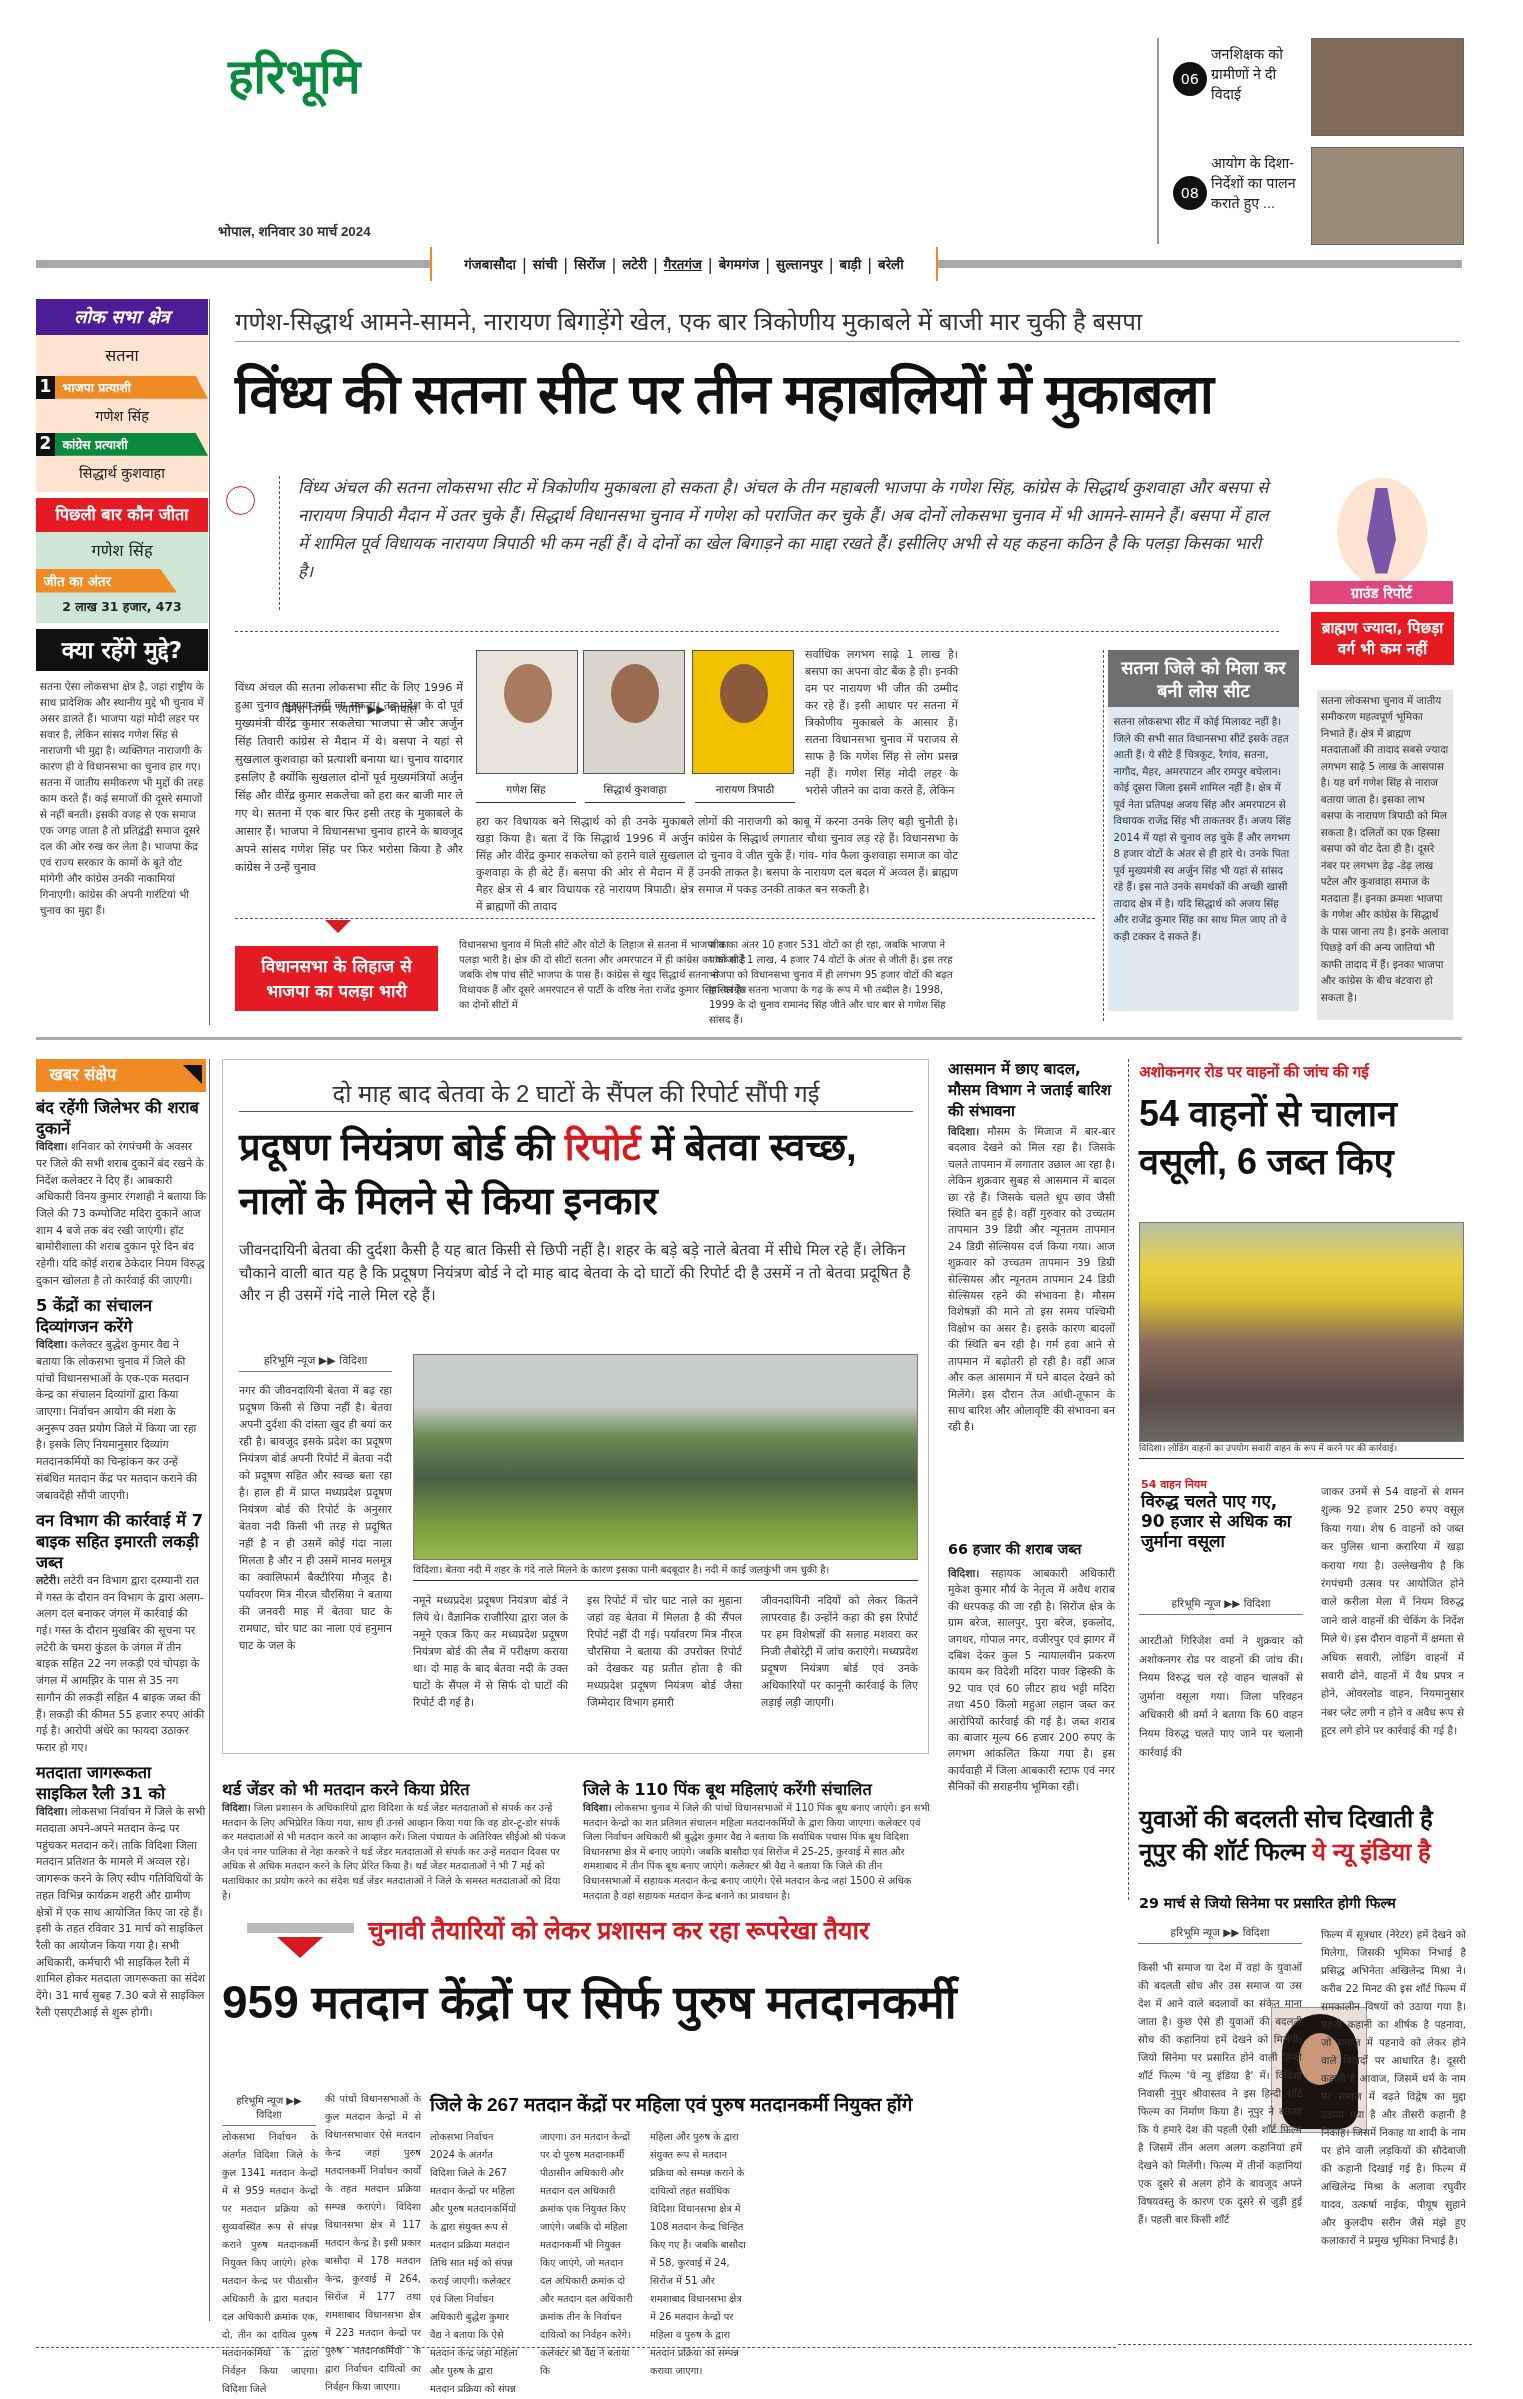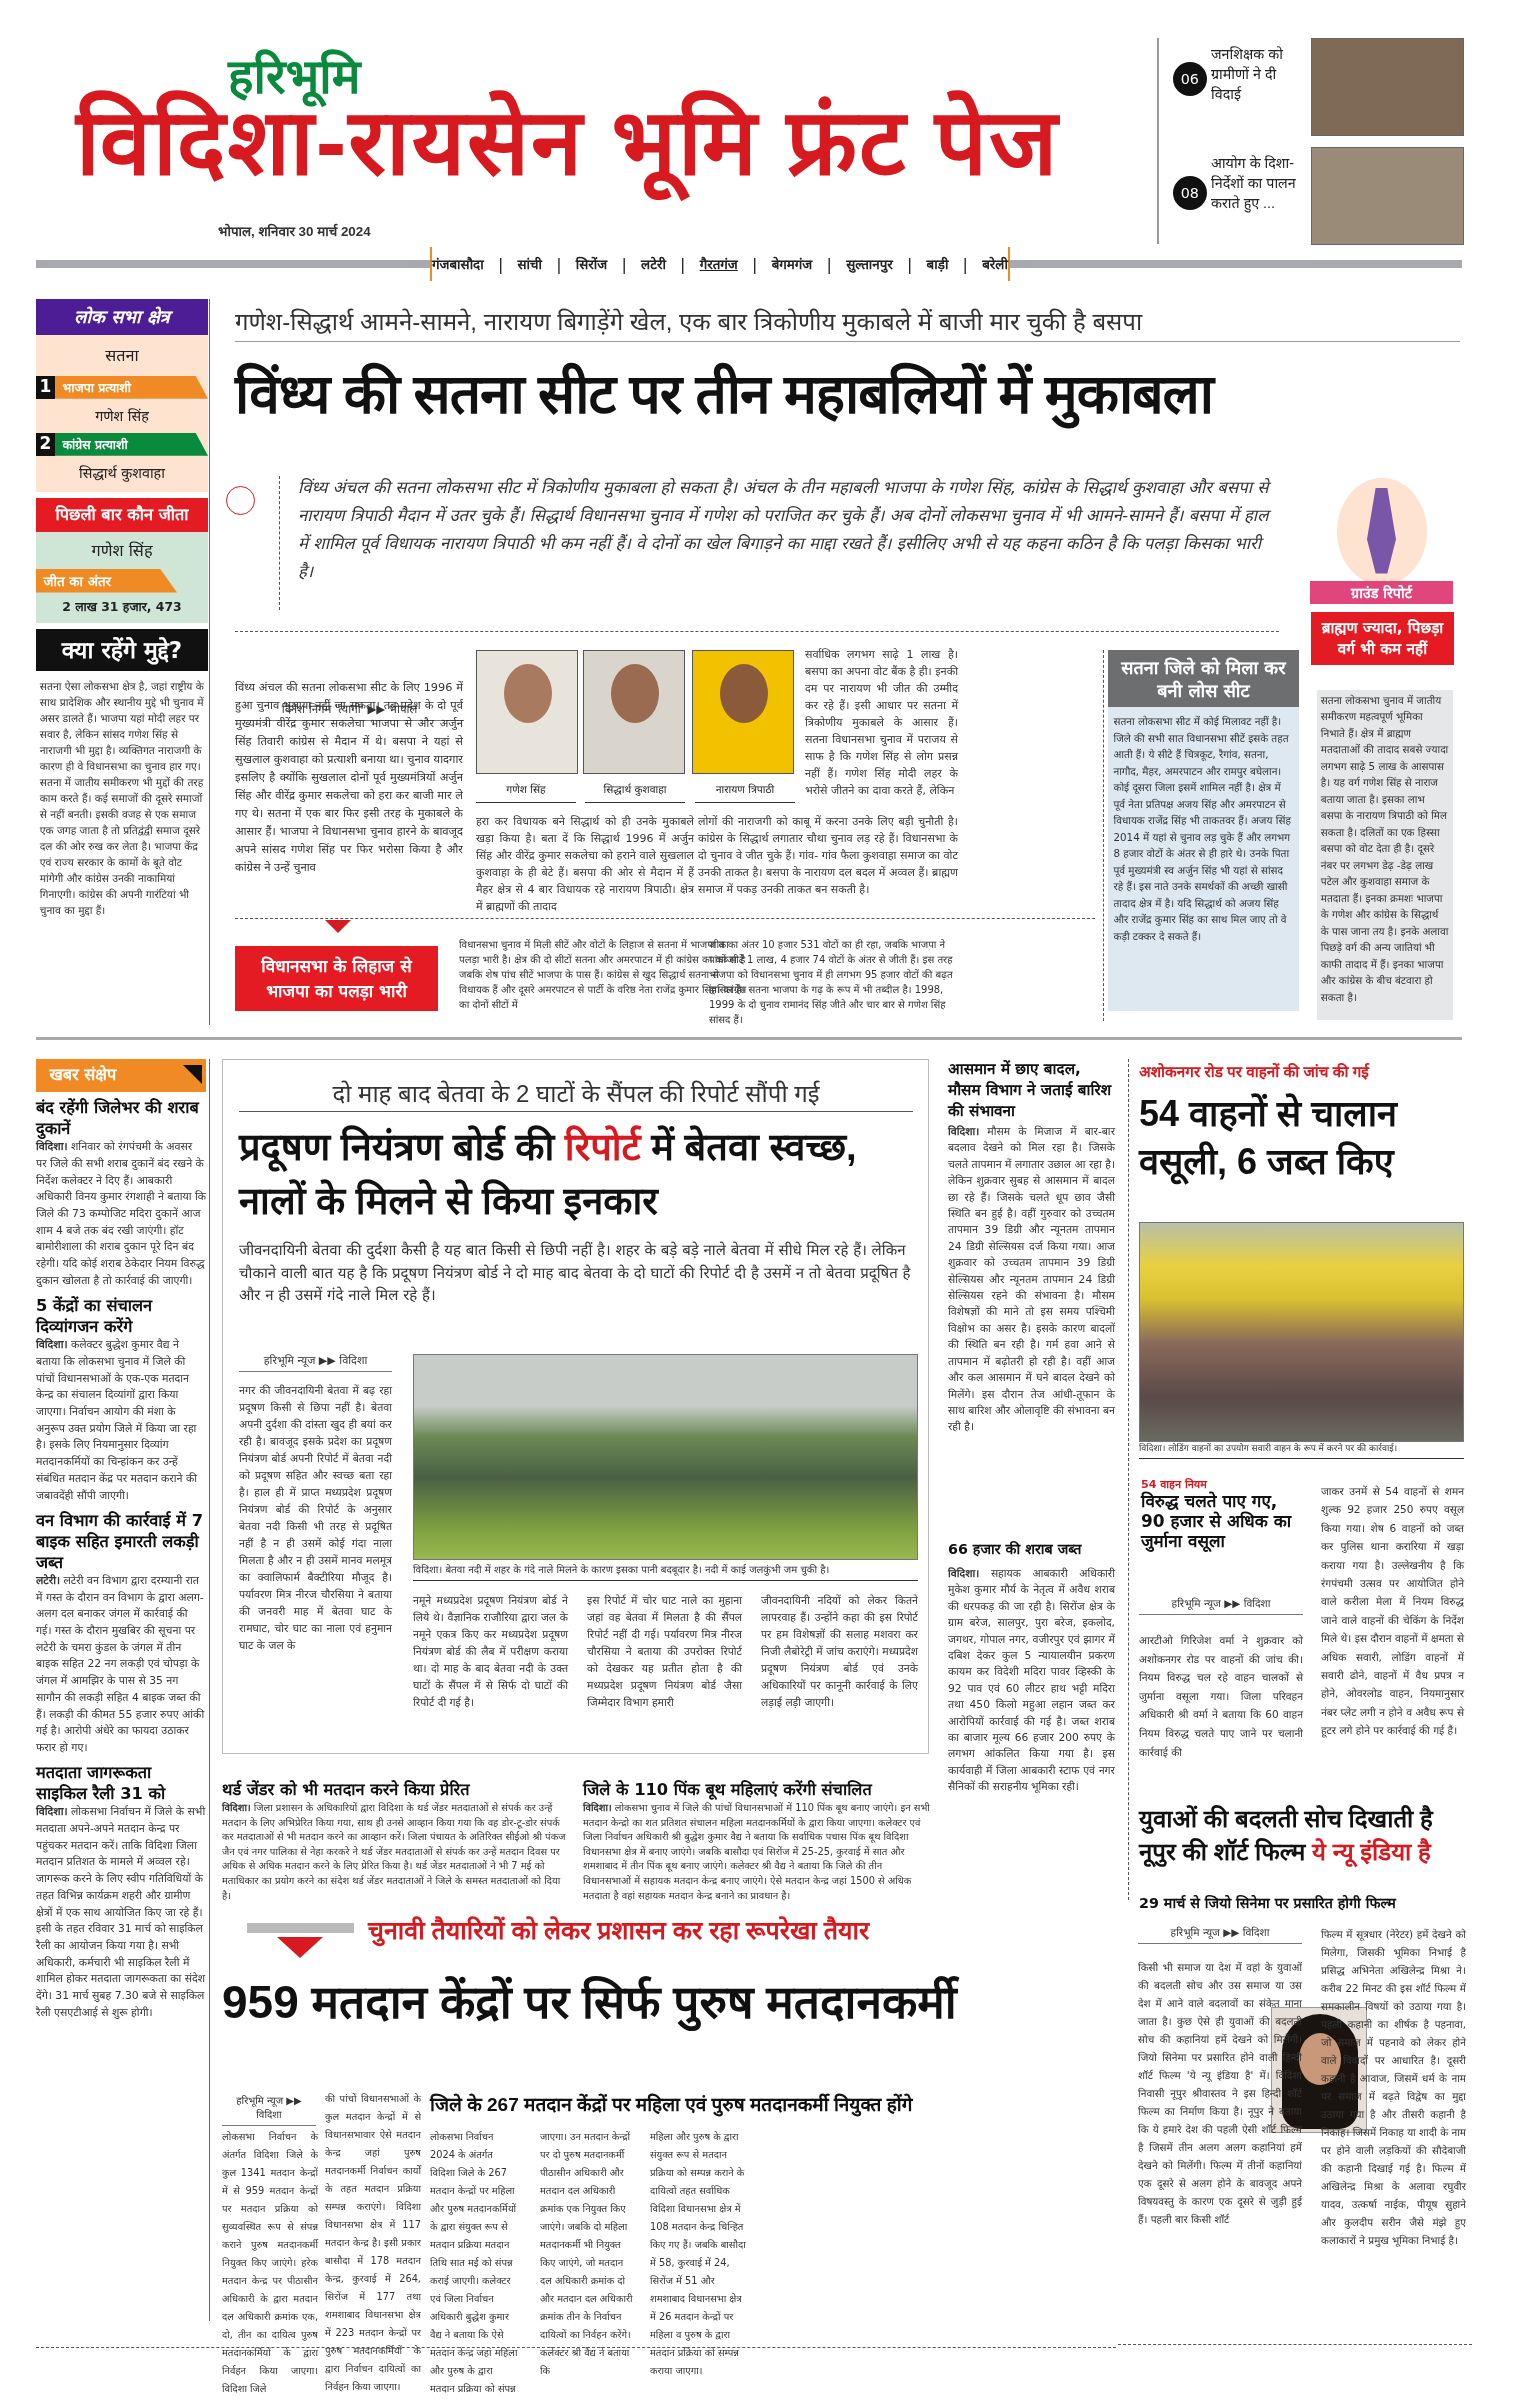--- a/index.html
+++ b/index.html
@@ -13,37 +13,36 @@
 .photo{background:#8a9a7a;border:1px solid #666}
 .dash-h{border-top:1px dashed #555}
 .dash-v{border-left:1px dashed #555}
 .hd{font-weight:bold;color:#111}
 </style>
 </head>
 <body>
 
 <div class="abs" style="left:0;top:0;width:1524px;height:287px;">
   <div class="abs cond" style="left:228px;top:42px;font-size:48px;font-weight:bold;color:#0a8a3c;">हरिभूमि</div>
-  <div class="abs cond" style="left:76px;top:76px;font-size:92px;font-weight:bold;color:#d71920;letter-spacing:1.9px;white-space:nowrap;">विदिशा-रायसेन भूमि फ्रंट पेज</div>
   <div class="abs cond" style="left:218px;top:222px;font-size:13.4px;font-weight:bold;color:#333;">भोपाल, शनिवार 30 मार्च 2024</div>
 
   <div class="abs" style="left:1157px;top:38px;width:1.9px;height:206px;background:#999;"></div>
   <div class="abs" style="left:1168px;top:38px;width:296px;height:100px;">
     <div class="abs" style="left:4.8px;top:24px;width:34px;height:34px;border-radius:50%;background:#111;color:#fff;font-size:14.3px;text-align:center;line-height:34px;">06</div>
     <div class="abs cond" style="left:43px;top:5.7px;width:96px;font-size:14.3px;line-height:20px;">जनशिक्षक को ग्रामीणों ने दी विदाई</div>
     <div class="abs photo" style="left:143px;top:0;width:153px;height:98px;background:#7f6a55;"></div>
   </div>
   <div class="abs" style="left:1168px;top:147px;width:296px;height:100px;">
     <div class="abs" style="left:4.8px;top:29px;width:34px;height:34px;border-radius:50%;background:#111;color:#fff;font-size:14.3px;text-align:center;line-height:34px;">08</div>
     <div class="abs cond" style="left:43px;top:5.7px;width:96px;font-size:14.3px;line-height:20px;">आयोग के दिशा-निर्देशों का पालन कराते हुए ...</div>
     <div class="abs photo" style="left:143px;top:0;width:153px;height:98px;background:#9a8a78;"></div>
   </div>
 
   <div class="abs" style="left:36px;top:260px;width:1426px;height:7.6px;background:#a7a9ac;"></div>
-  <div class="abs" style="left:430px;top:247px;width:580px;height:34px;background:#fff;border-left:2.9px solid #f08a24;border-right:2.9px solid #f08a24;display:flex;align-items:center;justify-content:space-between;gap:5.7px;">
+  <div class="abs" style="left:430px;top:247px;width:508px;height:34px;background:#fff;border-left:2.9px solid #f08a24;border-right:2.9px solid #f08a24;display:flex;align-items:center;justify-content:center;gap:5.7px;">
     <span style="font-size:13.4px;font-weight:bold;">गंजबासौदा</span>
       <span>|</span>
     <span style="font-size:13.4px;font-weight:bold;">सांची</span>
       <span>|</span>
     <span style="font-size:13.4px;font-weight:bold;">सिरोंज</span>
       <span>|</span>
     <span style="font-size:13.4px;font-weight:bold;">लटेरी</span>
       <span>|</span>
     <span style="font-size:13.4px;font-weight:bold;text-decoration:underline;">गैरतगंज</span>
       <span>|</span>

